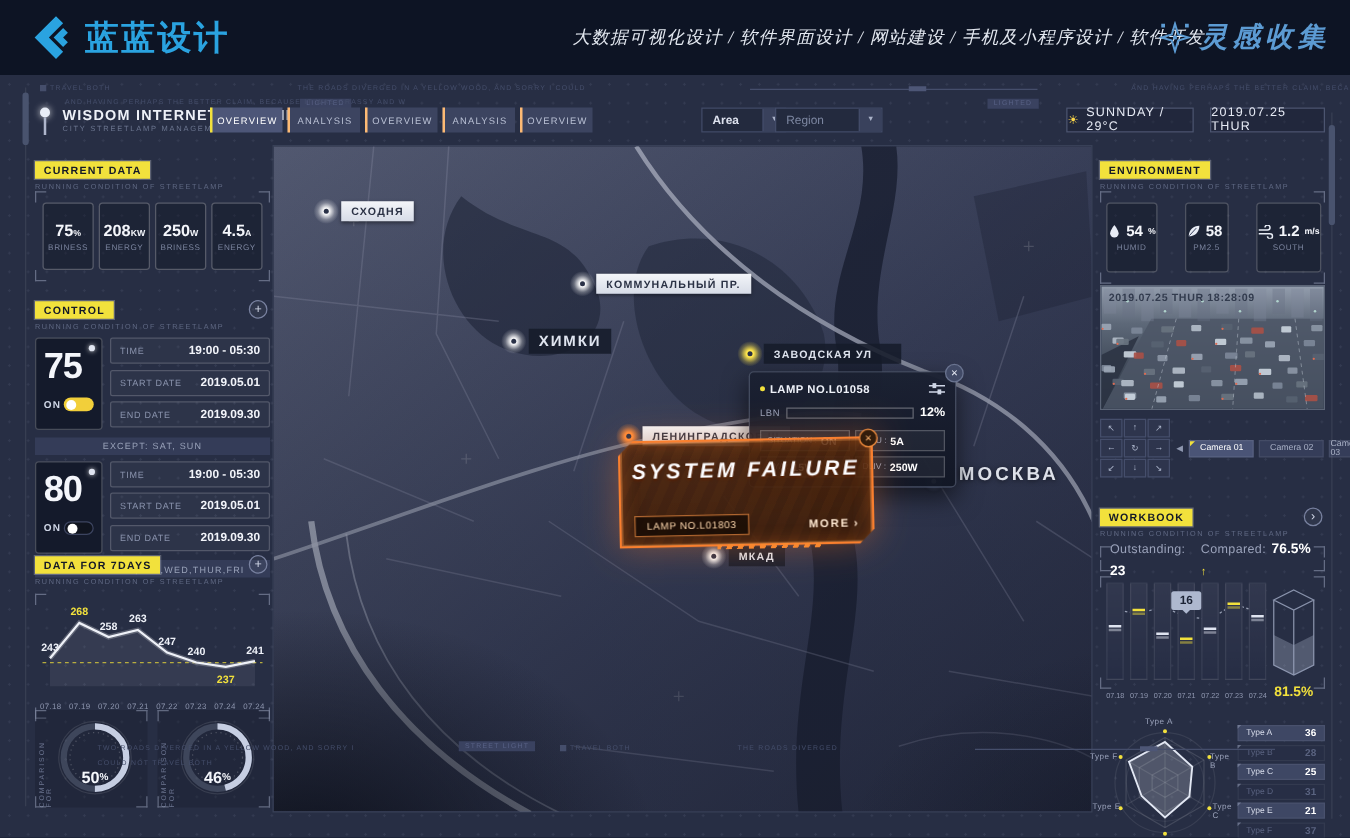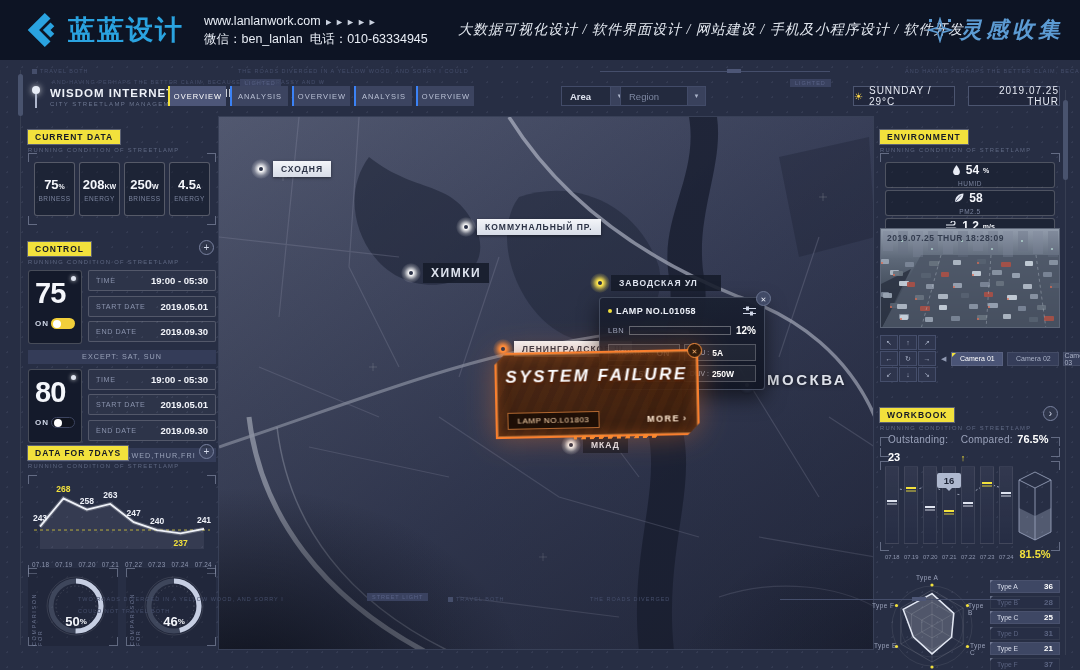--- a/index.html
+++ b/index.html
@@ -32,21 +32,21 @@
 .dline{position:absolute;height:1px;background:#454e6b;}
 .dline i{position:absolute;top:-2px;left:55%;width:14px;height:4px;background:#4d5676;}
 
 .hd{position:absolute;left:30px;top:24px;height:26px;display:flex;align-items:center;}
 .lamp-ic{width:12px;height:24px;position:relative;margin-right:8px;}
 .lamp-ic::before{content:"";position:absolute;top:1px;left:2px;width:8px;height:8px;border-radius:50%;background:#e8edf7;box-shadow:0 0 6px rgba(255,255,255,.8);}
 .lamp-ic::after{content:"";position:absolute;top:9px;left:5px;width:2px;height:14px;background:#aeb6cc;}
 .hd-title{font-size:11.5px;font-weight:bold;color:#eef1f8;letter-spacing:1px;line-height:12px;}
 .hd-sub{font-size:6px;color:#6c7690;letter-spacing:1.4px;margin-top:2px;}
 .tabs{position:absolute;left:168px;top:26px;display:flex;gap:4px;}
-.tab{width:58px;height:20px;background:#3c4460;color:#b9c0d4;font-size:7.5px;letter-spacing:1px;display:flex;align-items:center;justify-content:center;position:relative;border-left:2px solid #3b82f6;}
+.tab{width:58px;height:20px;background:#3c4460;color:#b9c0d4;font-size:7.5px;letter-spacing:1px;display:flex;align-items:center;justify-content:center;position:relative;border-left:2px solid #fdba74;}
 .tab.active{background:#4d5678;color:#fff;border-left:2px solid #f2e13c;}
 .sel{position:absolute;top:26px;height:20px;background:#232a3e;border:1px solid #424b68;display:flex;align-items:center;justify-content:space-between;padding-left:8px;}
 .sel .sv{font-size:9.5px;font-weight:bold;color:#dde2ee;}
 .sel.dim .sv{color:#7e88a2;font-weight:normal;}
 .sel .car{width:18px;height:100%;border-left:1px solid #424b68;background:#39415c;color:#aab2c8;font-size:6px;display:flex;align-items:center;justify-content:center;}
 .hbox{position:absolute;top:26px;height:20px;border:1px solid #4c5570;display:flex;align-items:center;justify-content:center;gap:5px;font-size:10px;color:#e6eaf4;letter-spacing:1px;background:rgba(16,20,34,.25);}
 .sun{color:#ffd94a;font-size:10px;}
 
 .badge{display:inline-block;background:#f2e13c;color:#141927;font-size:8.5px;font-weight:bold;letter-spacing:1px;padding:2px 7px;box-shadow:0 0 0 1px rgba(255,255,255,.25);}
 .psub{font-size:5.8px;color:#5f6883;letter-spacing:1.3px;margin-top:3px;}
@@ -78,21 +78,21 @@
 .week-frame{margin-top:6px;padding:6px 2px 2px;}
 #week-xl{display:flex;justify-content:space-between;padding:2px 2px 4px;}
 #week-xl span{font-size:6.3px;color:#8f97b0;letter-spacing:.3px;}
 
 .gaugebox{position:absolute;top:0;width:90px;height:78px;background:rgba(14,18,32,.25);}
 .gauge-vlabel{position:absolute;left:3px;top:8px;writing-mode:vertical-rl;transform:rotate(180deg);font-size:5.5px;color:#6b7490;letter-spacing:1.6px;}
 .gauge-svg{position:absolute;left:16px;top:6px;}
 .gauge-val{position:absolute;left:16px;top:21px;width:64px;height:64px;display:flex;align-items:center;justify-content:center;font-size:13px;font-weight:bold;color:#f4f6fb;}
 .gauge-val small{font-size:8px;}
 
-.envrow{display:flex;gap:2px;padding:9px 5px;flex-direction:column;}
+.envrow{display:flex;gap:22px;padding:9px 5px;}
 .ebox{flex:1;height:56px;border:1px solid rgba(255,255,255,.22);border-radius:3px;background:rgba(12,16,28,.35);display:flex;flex-direction:column;align-items:center;justify-content:center;gap:3px;}
 .erow{display:flex;align-items:center;gap:4px;}
 .erow b{font-size:12px;color:#f4f6fb;}
 .erow small{font-size:7px;color:#f4f6fb;}
 .elabel{font-size:6.5px;color:#7b849e;letter-spacing:.5px;}
 
 .feed{position:relative;width:180px;height:100px;overflow:hidden;border:1px solid rgba(255,255,255,.18);background:#39445a;}
 .feed-ts{position:absolute;top:4px;left:6px;font-size:8.5px;font-weight:bold;color:#2a3346;letter-spacing:.5px;opacity:.9;}
 .camctl{display:flex;align-items:center;gap:5px;margin-top:7px;}
 .dpad{display:grid;grid-template-columns:repeat(3,18px);grid-auto-rows:15px;gap:1px;}
@@ -182,24 +182,20 @@
 <body>
 
 <div class="banner">
   <div class="logo">
     <svg class="icon-svg" width="38" height="38" viewBox="0 0 40 40">
         <path d="M24 2 L6 20 L24 38 L30 32 L18 20 L30 8 Z" fill="#2aa3e0"></path>
         <path d="M30 12 L22 20 L30 28 L34 24 L30 20 L34 16 Z" fill="#2aa3e0"></path>
       </svg>
     <span class="logo-text">蓝蓝设计</span>
   </div>
-  <div class="binfo">
-    <div><span>www.lanlanwork.com</span> <span class="arr">►►►►►</span></div>
-    <div><span>微信：ben_lanlan</span>&nbsp;&nbsp;<span>电话：010-63334945</span></div>
-  </div>
   <div class="services">大数据可视化设计 / 软件界面设计 / 网站建设 / 手机及小程序设计 / 软件开发</div>
   <div class="collect">
     <svg class="icon-svg" width="26" height="26" viewBox="0 0 26 26">
         <path d="M13 2 L15.5 10.5 L24 13 L15.5 15.5 L13 24 L10.5 15.5 L2 13 L10.5 10.5 Z" fill="none" stroke="#5c9bd3" stroke-width="1.6"></path>
         <rect x="2" y="2" width="3" height="3" fill="#5c9bd3"></rect>
         <rect x="21" y="2" width="3" height="3" fill="#5c9bd3"></rect>
         <rect x="11.5" y="11.5" width="3" height="3" fill="#5c9bd3"></rect>
       </svg>
     <span>灵感收集</span>
   </div>
@@ -236,21 +232,21 @@
     <span class="car">▼</span>
   </div>
   <div class="sel dim" style="left:620px;width:86px;">
     <span class="sv">Region</span>
     <span class="car">▼</span>
   </div>
   <div class="hbox" style="left:853px;width:102px;">
     <span class="sun">☀</span>
     <span>SUNNDAY / 29°C</span>
   </div>
-  <div class="hbox" style="left:968px;width:92px;text-align:right;">
+  <div class="hbox" style="left:968px;width:92px;">
     <span>2019.07.25 THUR</span>
   </div>
 
   <div class="panel" style="left:28px;top:66px;">
     <span class="badge">CURRENT DATA</span>
     <div class="psub">RUNNING CONDITION OF STREETLAMP</div>
     <div class="corners statrow">
       <div class="stat">
           <div class="stat-v"><span>75</span><small>%</small></div>
           <div class="stat-l">BRINESS</div>

